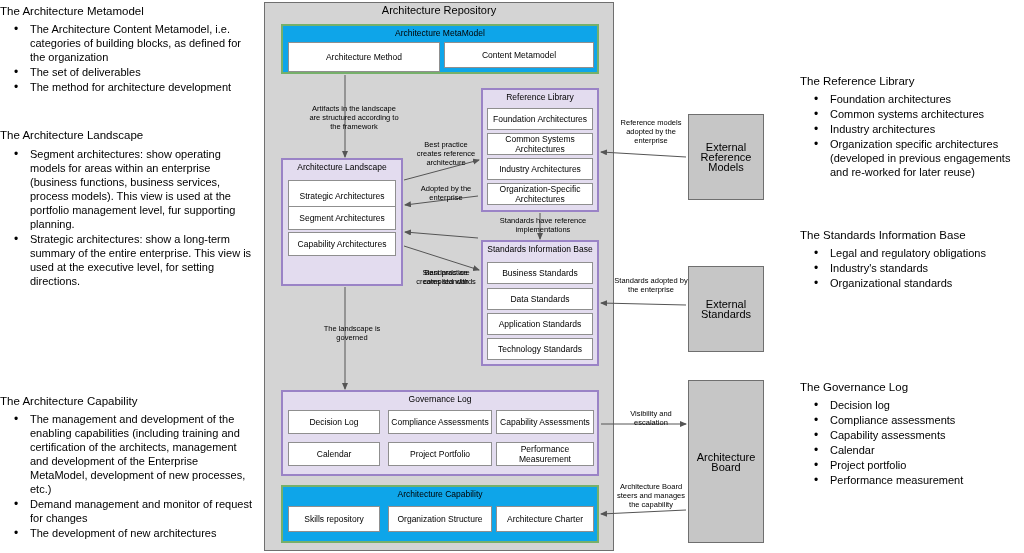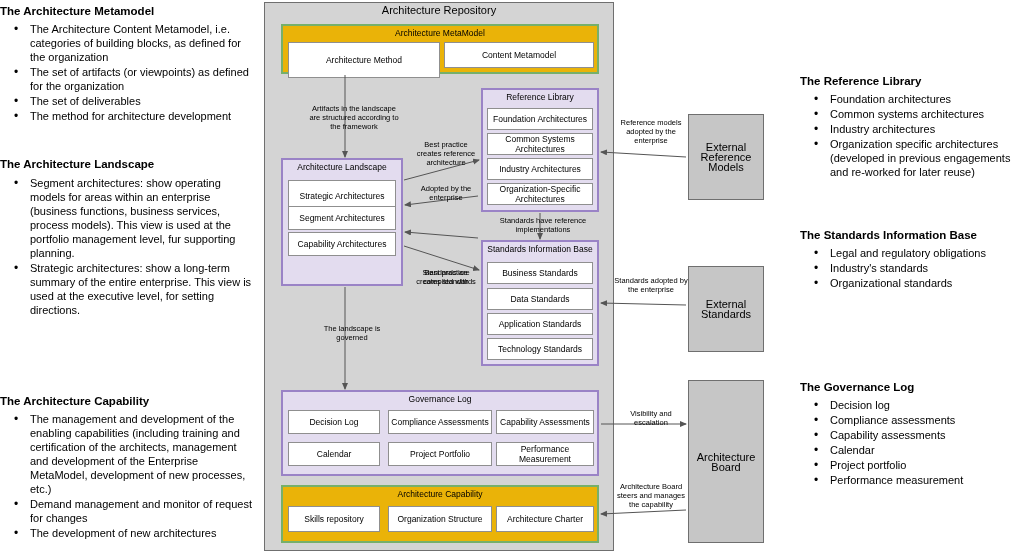--- a/index.html
+++ b/index.html
@@ -7,42 +7,42 @@
     width:1024px;height:553px;
     background:#ffffff;
     font-family:"Liberation Sans", sans-serif;
     color:#000;
     position:relative;
     overflow:hidden;
   }
   .abs{position:absolute;box-sizing:border-box;}
 
   
-  .sec-title{font-size:11.5px;font-weight:bold;line-height:1.25;}
+  .sec-title{font-size:11.5px;font-weight:normal;line-height:1.25;}
   .bullets{list-style:none;margin:4px 0 0 0;padding:0;}
   .bullets li{
     position:relative;
     font-size:11px;
     line-height:14px;
     padding-left:30px;
     margin-bottom:1px;
   }
   .bullets li:before{
     content:"\2022";
     position:absolute;
     left:14px;
     top:0;
     font-size:12px;
   }
   .repo{
     border:1px solid #6f6f6f;
     background:#d4d4d4;
   }
   .grp-green{
-    background:#eab308;
+    background:#0ea5e9;
     border:2px solid #76b06a;
   }
   .grp-purple{
     background:#e3dcef;
     border:2px solid #9a83c6;
   }
   .leaf{
     background:#ffffff;
     border:1px solid #8f8f8f;
     display:flex;align-items:center;justify-content:center;
@@ -80,21 +80,20 @@
 </style>
 </head>
 <body>
 
 <div class="abs" style="left:0px;top:4px;width:258px;">
 
   <div style="margin-bottom:10px;">
     <div class="sec-title">The Architecture Metamodel</div>
     <ul class="bullets">
       <li>The Architecture Content Metamodel, i.e. categories of building blocks, as defined for the organization</li>
-      <li>The set of artifacts (or viewpoints) as defined for the organization</li>
       <li>The set of deliverables</li>
       <li>The method for architecture development</li>
     </ul>
   </div>
 
   <div style="margin-top:34px;">
     <div class="sec-title">The Architecture Landscape</div>
     <ul class="bullets">
       <li>Segment architectures: show operating models for areas within an enterprise (business functions, business services, process models). This view is used at the portfolio management level, fur supporting planning.</li>
       <li>Strategic architectures: show a long-term summary of the entire enterprise. This view is used at the executive level, for setting directions.</li>
@@ -142,21 +141,21 @@
   </ul>
 </div>
 
 <div class="abs repo" style="left:264px;top:2px;width:350px;height:549px;">
   <div class="repo-label">Architecture Repository</div>
 </div>
 
 <div class="abs grp-green" style="left:281px;top:24px;width:318px;height:50px;">
   <div class="grp-label">Architecture MetaModel</div>
 </div>
-<div class="abs leaf" style="left:288px;top:42px;width:152px;height:36px;">Architecture Method</div>
+<div class="abs leaf" style="left:288px;top:42px;width:152px;height:30px;">Architecture Method</div>
 <div class="abs leaf" style="left:444px;top:42px;width:150px;height:26px;">Content Metamodel</div>
 
 <div class="abs grp-purple" style="left:281px;top:158px;width:122px;height:128px;">
   <div class="grp-label">Architecture Landscape</div>
 </div>
 <div class="abs leaf" style="left:288px;top:180px;width:108px;height:31px;">Strategic Architectures</div>
 <div class="abs leaf" style="left:288px;top:206px;width:108px;height:24px;">Segment Architectures</div>
 <div class="abs leaf" style="left:288px;top:232px;width:108px;height:24px;">Capability Architectures</div>
 
 <div class="abs grp-purple" style="left:481px;top:88px;width:118px;height:124px;">

